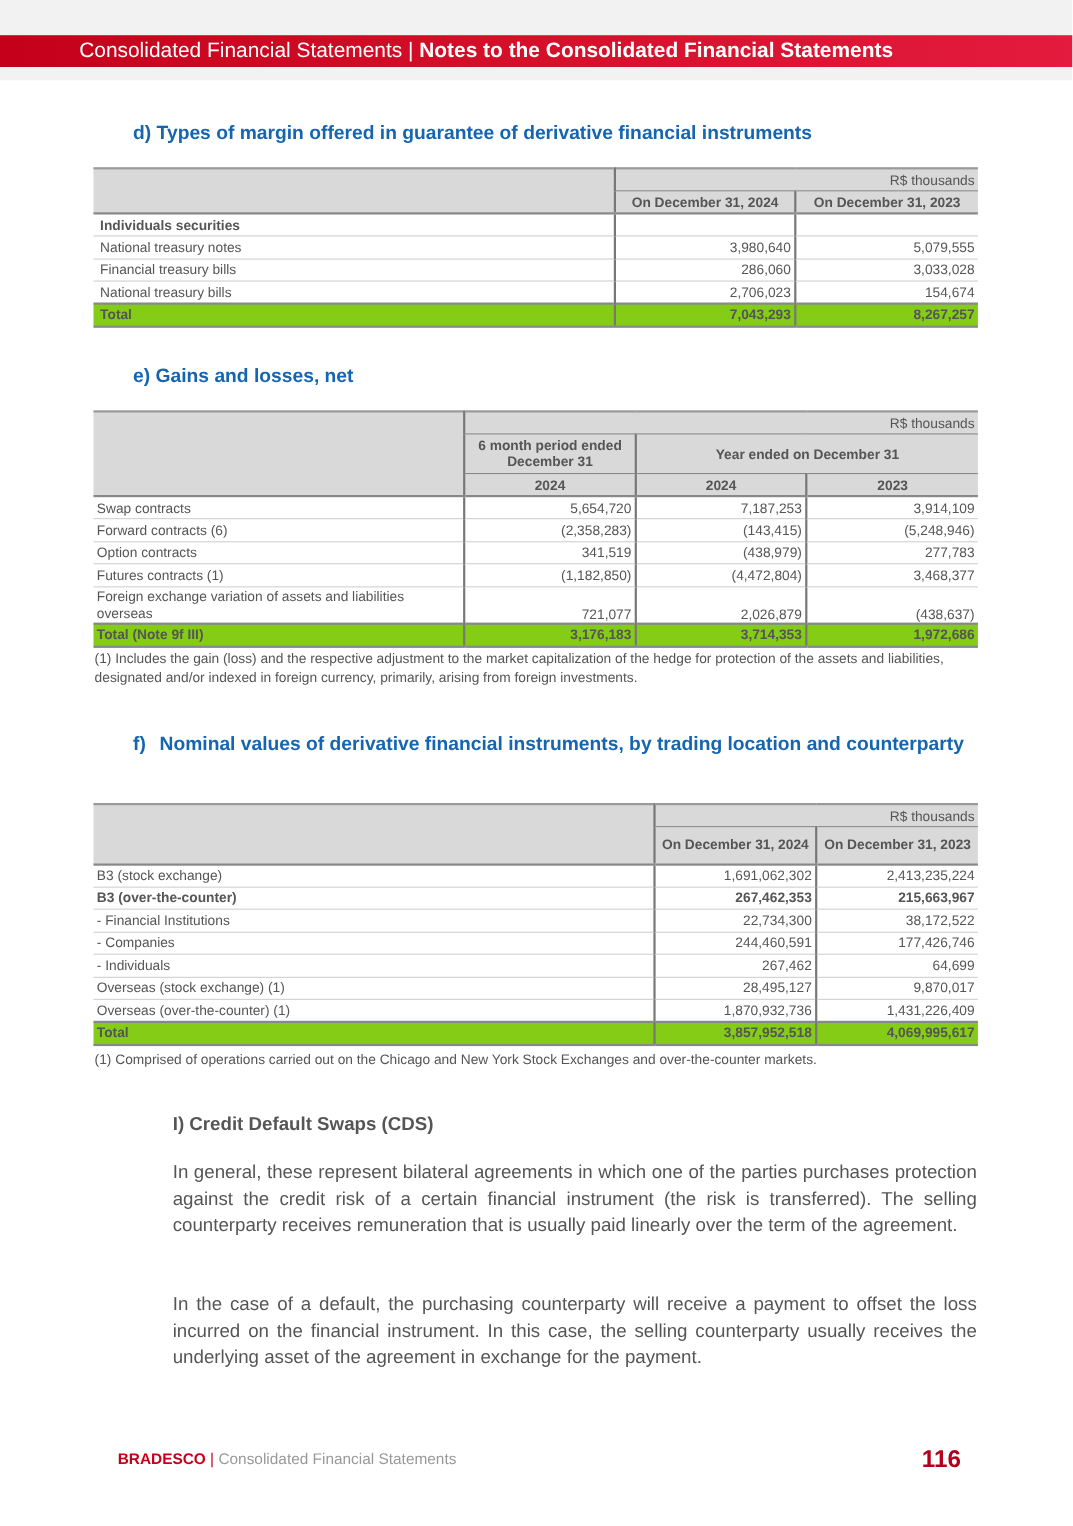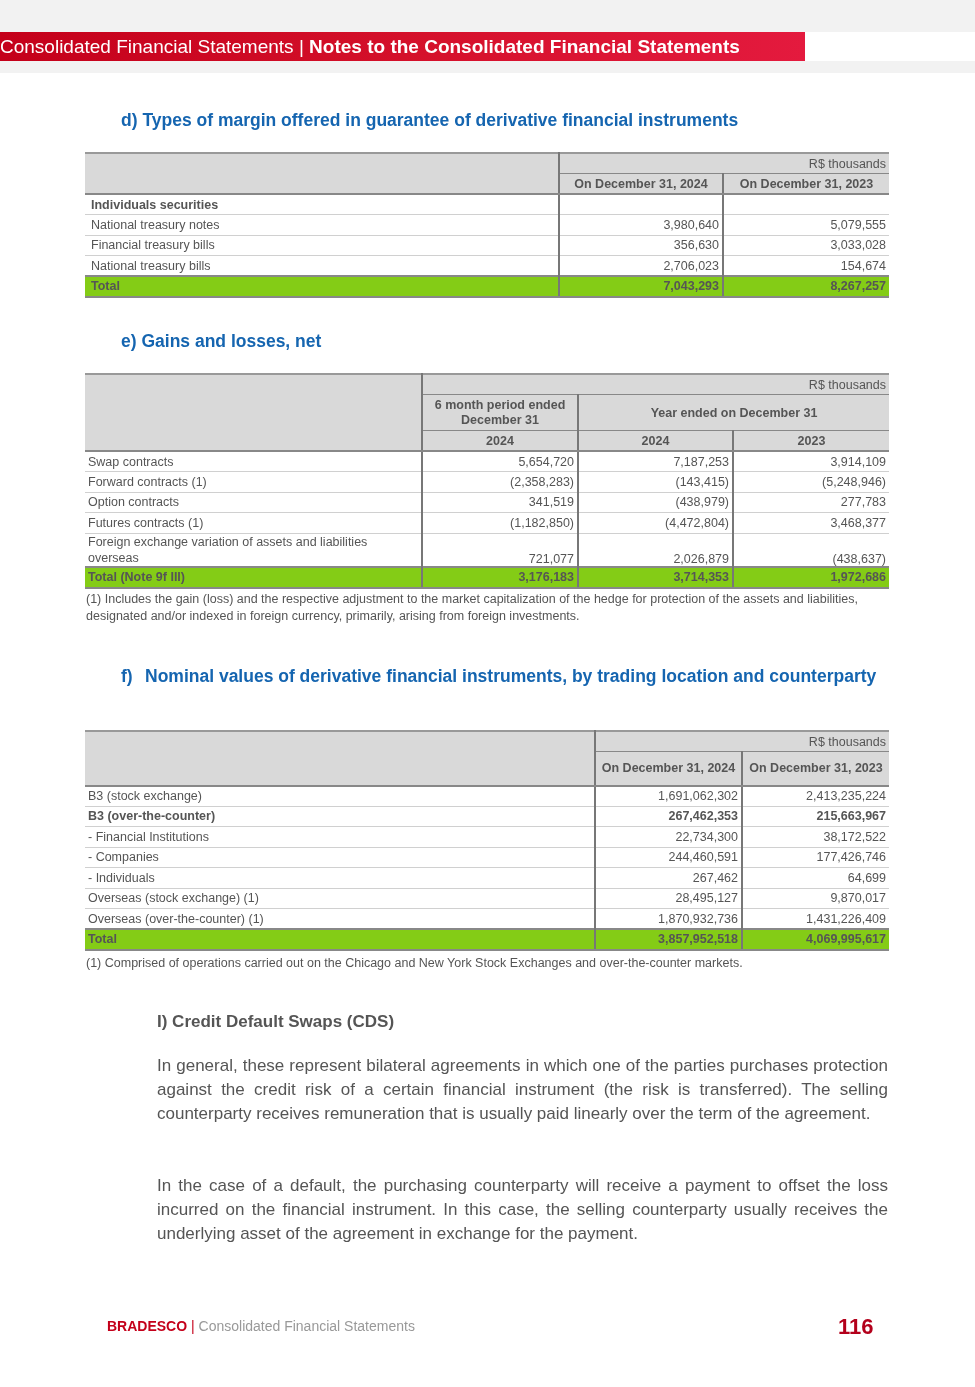--- a/index.html
+++ b/index.html
@@ -1,18 +1,18 @@
 <!DOCTYPE html>
 <html><head>
 <meta charset="utf-8">
 <style>
   * { box-sizing: border-box; margin: 0; padding: 0; }
   body { width: 975px; height: 1387px; background: #ffffff; font-family: "Liberation Sans", sans-serif; color: #555; position: relative; overflow: hidden; }
   .topstrip { position: absolute; left: 0; top: 0; width: 975px; height: 32px; background: #f2f2f2; }
-  .header-bar { position: absolute; left: 0; top: 32px; width: 805px; height: 29px; background: linear-gradient(90deg, #c4001a 0%, #d4102a 50%, #e41a3e 100%); color: #fff; font-size: 19px; line-height: 29px; white-space: nowrap; }
+  .header-bar { position: absolute; left: 0; top: 32px; width: 975px; height: 29px; background: linear-gradient(90deg, #c4001a 0%, #d4102a 50%, #e41a3e 100%); color: #fff; font-size: 19px; line-height: 29px; padding-left: 72px; white-space: nowrap; }
   .header-bar .bold { font-weight: bold; }
   .subbar { position: absolute; left: 0; top: 61px; width: 975px; height: 12px; background: #f2f2f2; }
   .section-title { position: absolute; left: 121px; color: #1565b0; font-weight: bold; font-size: 17.5px; }
   .section-title.f { width: 767px; line-height: 22px; text-align: justify; }
   table { position: absolute; border-collapse: collapse; font-size: 12.5px; color: #555; }
   td { padding: 0 3px; height: 20.5px; border-bottom: 1px solid #d0d0d0; }
   td.num { text-align: right; border-left: 2px solid #777; }
   tr.hdr td { background: #d9d9d9; font-weight: bold; text-align: center; border-bottom: 2px solid #888; }
   tr.hdr td.unit { text-align: right; font-weight: normal; border-bottom: 1px solid #888; }
   tr.hdr td.blank { border-bottom: 2px solid #888; }
@@ -56,21 +56,21 @@
     <td class="num"></td>
     <td class="num"></td>
   </tr>
   <tr>
     <td style="padding-left:6px;">National treasury notes</td>
     <td class="num">3,980,640</td>
     <td class="num">5,079,555</td>
   </tr>
   <tr>
     <td style="padding-left:6px;">Financial treasury bills</td>
-    <td class="num">356,630</td>
+    <td class="num">286,060</td>
     <td class="num">3,033,028</td>
   </tr>
   <tr>
     <td style="padding-left:6px;">National treasury bills</td>
     <td class="num">2,706,023</td>
     <td class="num">154,674</td>
   </tr>
   <tr class="total">
     <td style="padding-left:6px;">Total</td>
     <td class="num">7,043,293</td>
@@ -101,21 +101,21 @@
     <td class="num" style="text-align:center;">2024</td>
     <td class="num" style="text-align:center;">2023</td>
   </tr>
   <tr>
     <td>Swap contracts</td>
     <td class="num">5,654,720</td>
     <td class="num">7,187,253</td>
     <td class="num">3,914,109</td>
   </tr>
   <tr>
-    <td>Forward contracts (1)</td>
+    <td>Forward contracts (6)</td>
     <td class="num">(2,358,283)</td>
     <td class="num">(143,415)</td>
     <td class="num">(5,248,946)</td>
   </tr>
   <tr>
     <td>Option contracts</td>
     <td class="num">341,519</td>
     <td class="num">(438,979)</td>
     <td class="num">277,783</td>
   </tr>

